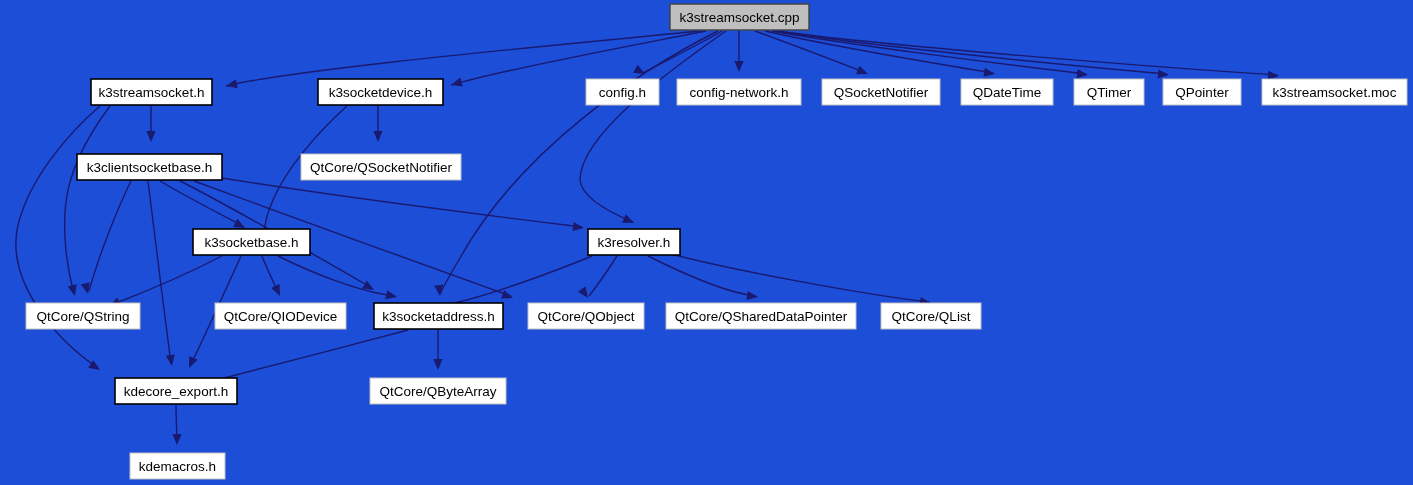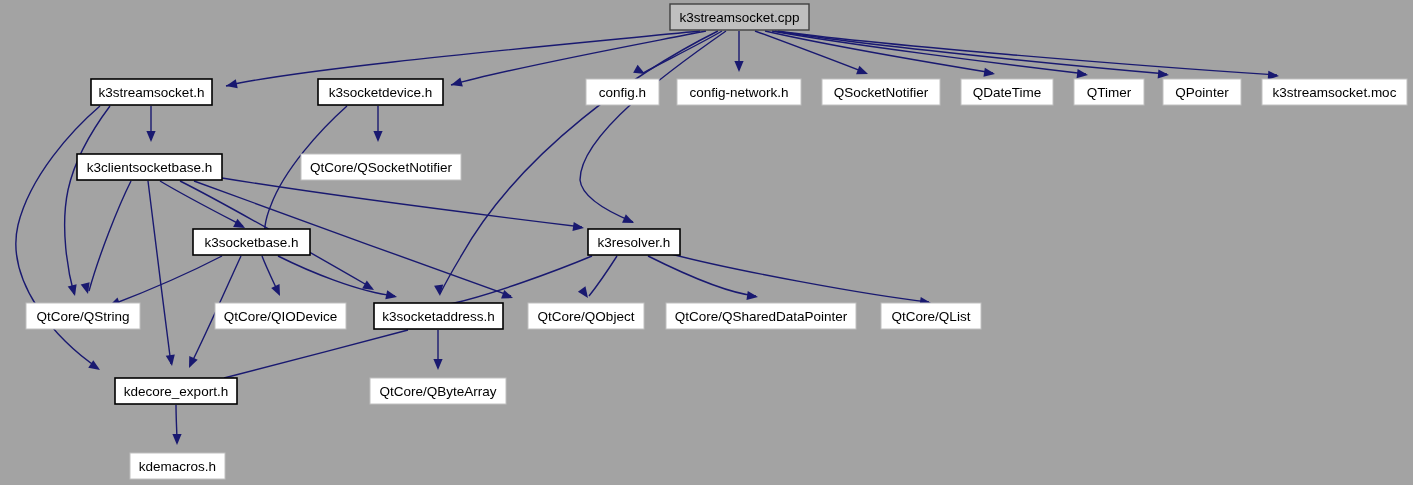--- a/index.html
+++ b/index.html
@@ -4,21 +4,21 @@
 <style>
   html, body {
     margin: 0;
     padding: 0;
     background: #ffffff;
   }
   #graph-root {
     position: relative;
     width: 1413px;
     height: 485px;
-    background: #a3a3a3;
+    background: #1d4ed8;
     font-family: "Liberation Sans", sans-serif;
     overflow: hidden;
   }
   svg#graph-svg {
     position: absolute;
     left: 0;
     top: 0;
     width: 1413px;
     height: 485px;
   }

